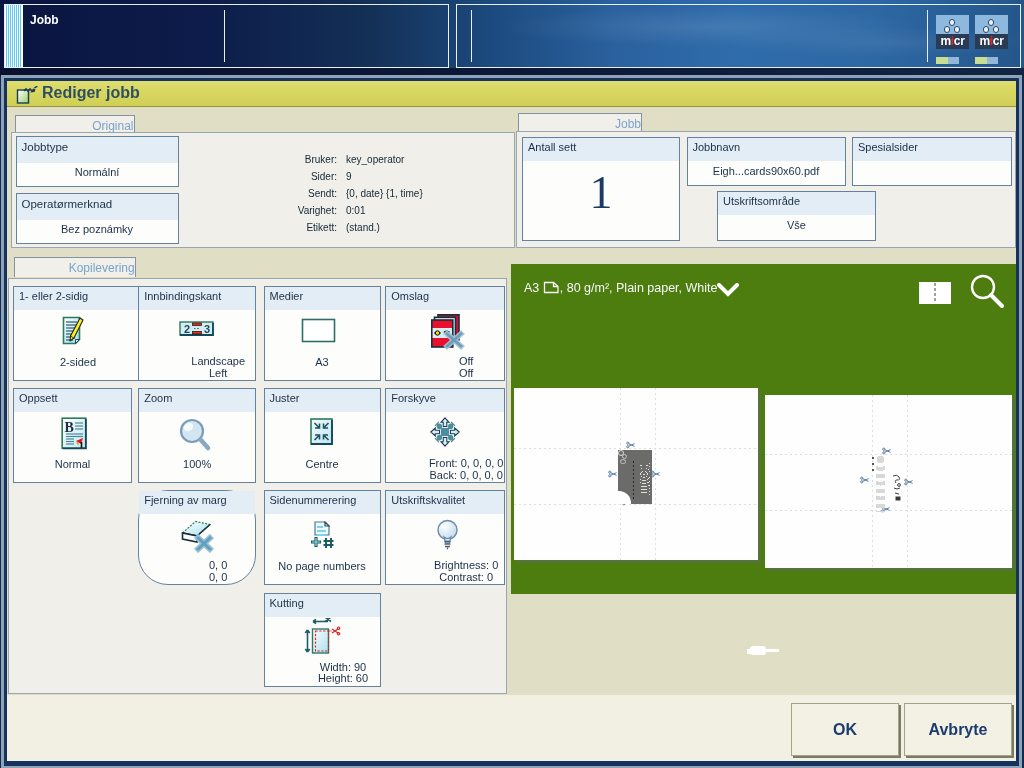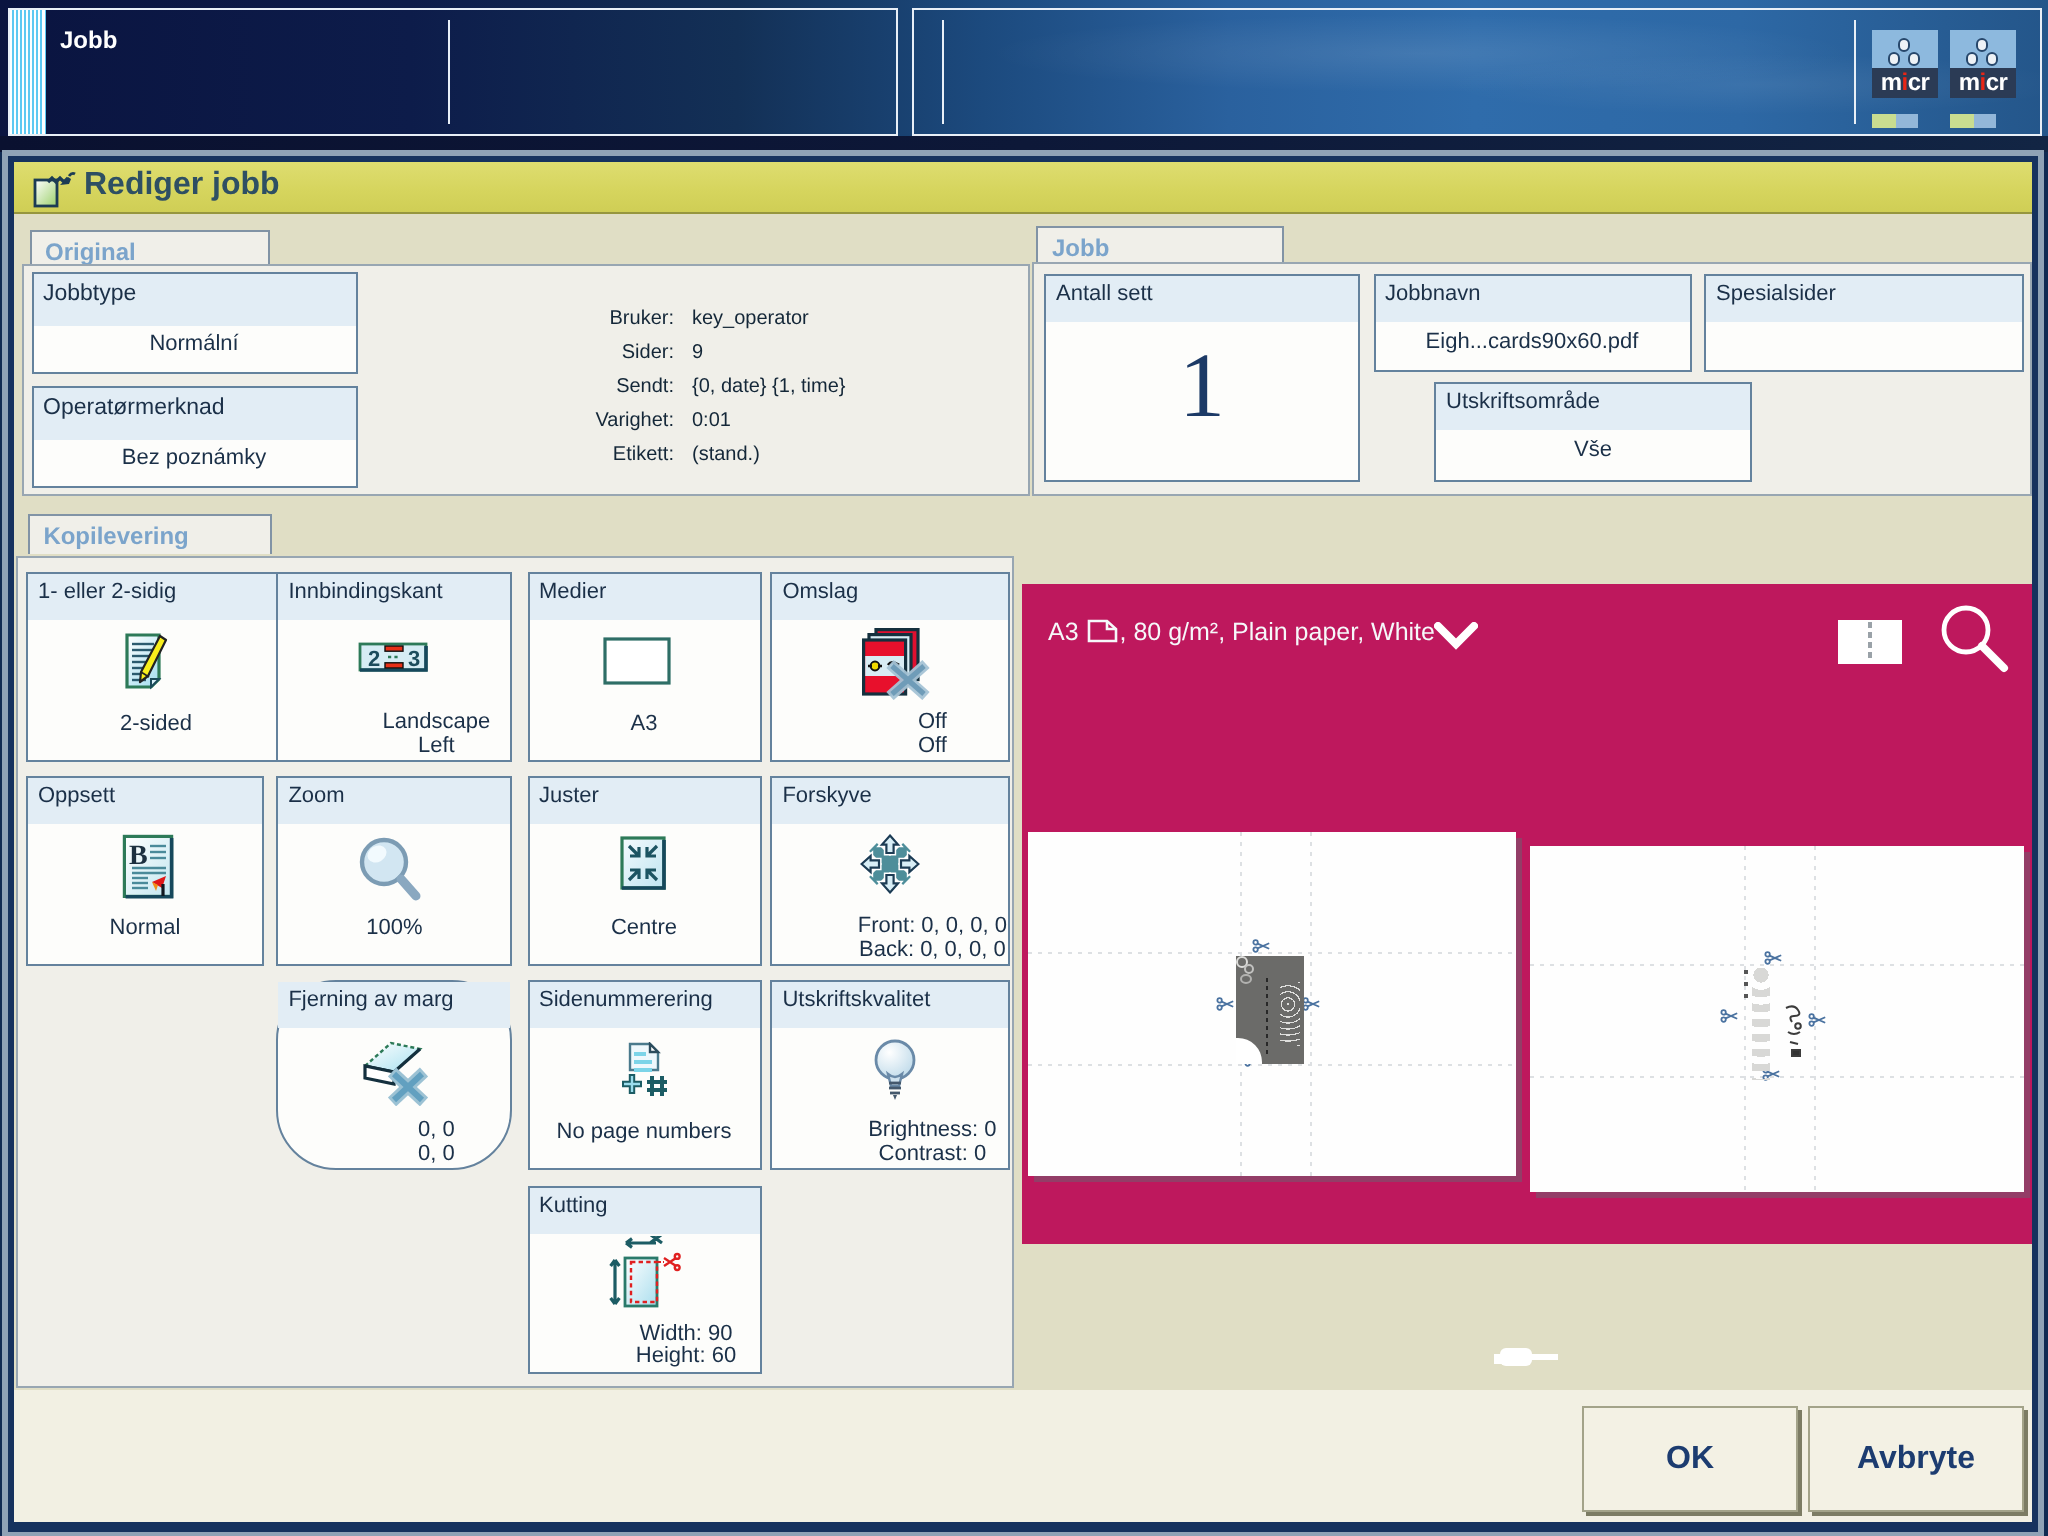--- a/index.html
+++ b/index.html
@@ -24,36 +24,36 @@
 #frameA{left:1px;top:75px;width:1021px;height:693px;background:#8fa2b6;}
 #frameB{left:4px;top:78px;width:1015px;height:688px;background:#16325e;}
 #content{left:7px;top:81px;width:1009px;height:680px;}
 
 #title{left:0;top:0;width:1009px;height:25px;
   background:linear-gradient(to bottom,#dedd70 0%,#d6d55e 55%,#cfce55 100%);
   border-bottom:1px solid #96963e;}
 #title .txt{position:absolute;left:35px;top:3px;font-size:16px;font-weight:bold;color:#2e4f63;}
 
 .tab{position:absolute;background:#f0efe9;border:1px solid #8193a5;border-bottom:none;
-  font-weight:bold;font-size:12px;color:#7ba4cb;padding:3px 0 0 7px;box-sizing:border-box;}
+  font-weight:normal;font-size:12px;color:#7ba4cb;padding:3px 0 0 7px;box-sizing:border-box;text-align:right;}
 .group{position:absolute;background:#f0efe9;border:1px solid #98a6b2;box-sizing:border-box;}
 
 .btn{position:absolute;background:#fdfdfb;border:1px solid #64829d;box-sizing:border-box;}
 .bhead{position:absolute;left:0;top:0;right:0;height:20px;background:#e2edf5;
   font-size:11px;color:#1b3048;padding:3px 0 0 5px;white-space:nowrap;}
 .bval{position:absolute;left:0;right:0;bottom:12px;text-align:center;
   font-size:11px;line-height:11.5px;color:#1b3048;}
 .bv2{bottom:1px;padding-left:42px;}
 .icon{position:absolute;}
 
 .inforow{position:absolute;width:340px;font-size:10px;color:#142738;}
 .inforow .l{display:inline-block;width:150px;text-align:right;}
 .inforow .v{margin-left:9px;}
 
-#preview{left:504px;top:211px;width:505px;height:330px;background:#be185d;}
+#preview{left:504px;top:183px;width:505px;height:330px;background:#4d7c0f;}
 .sheet{position:absolute;background:#fefefe;box-shadow:3px 3px 0 rgba(96,106,116,0.45);}
 .dashv{position:absolute;top:0;bottom:0;width:1px;
   background:repeating-linear-gradient(to bottom,#dde0e3 0 2px,transparent 2px 5px);}
 .dashh{position:absolute;left:0;right:0;height:1px;
   background:repeating-linear-gradient(to right,#dde0e3 0 2px,transparent 2px 5px);}
 
 #botbar{left:0;top:613.5px;width:1009px;height:66.5px;background:#f2f0e3;}
 .okbtn{position:absolute;top:8px;width:108px;height:53px;background:#f3f1e4;
   border:1px solid #a3a389;box-shadow:2px 2px 0 #7c7c64;box-sizing:border-box;
   font-weight:bold;font-size:16px;color:#1c3c70;text-align:center;line-height:51px;}

